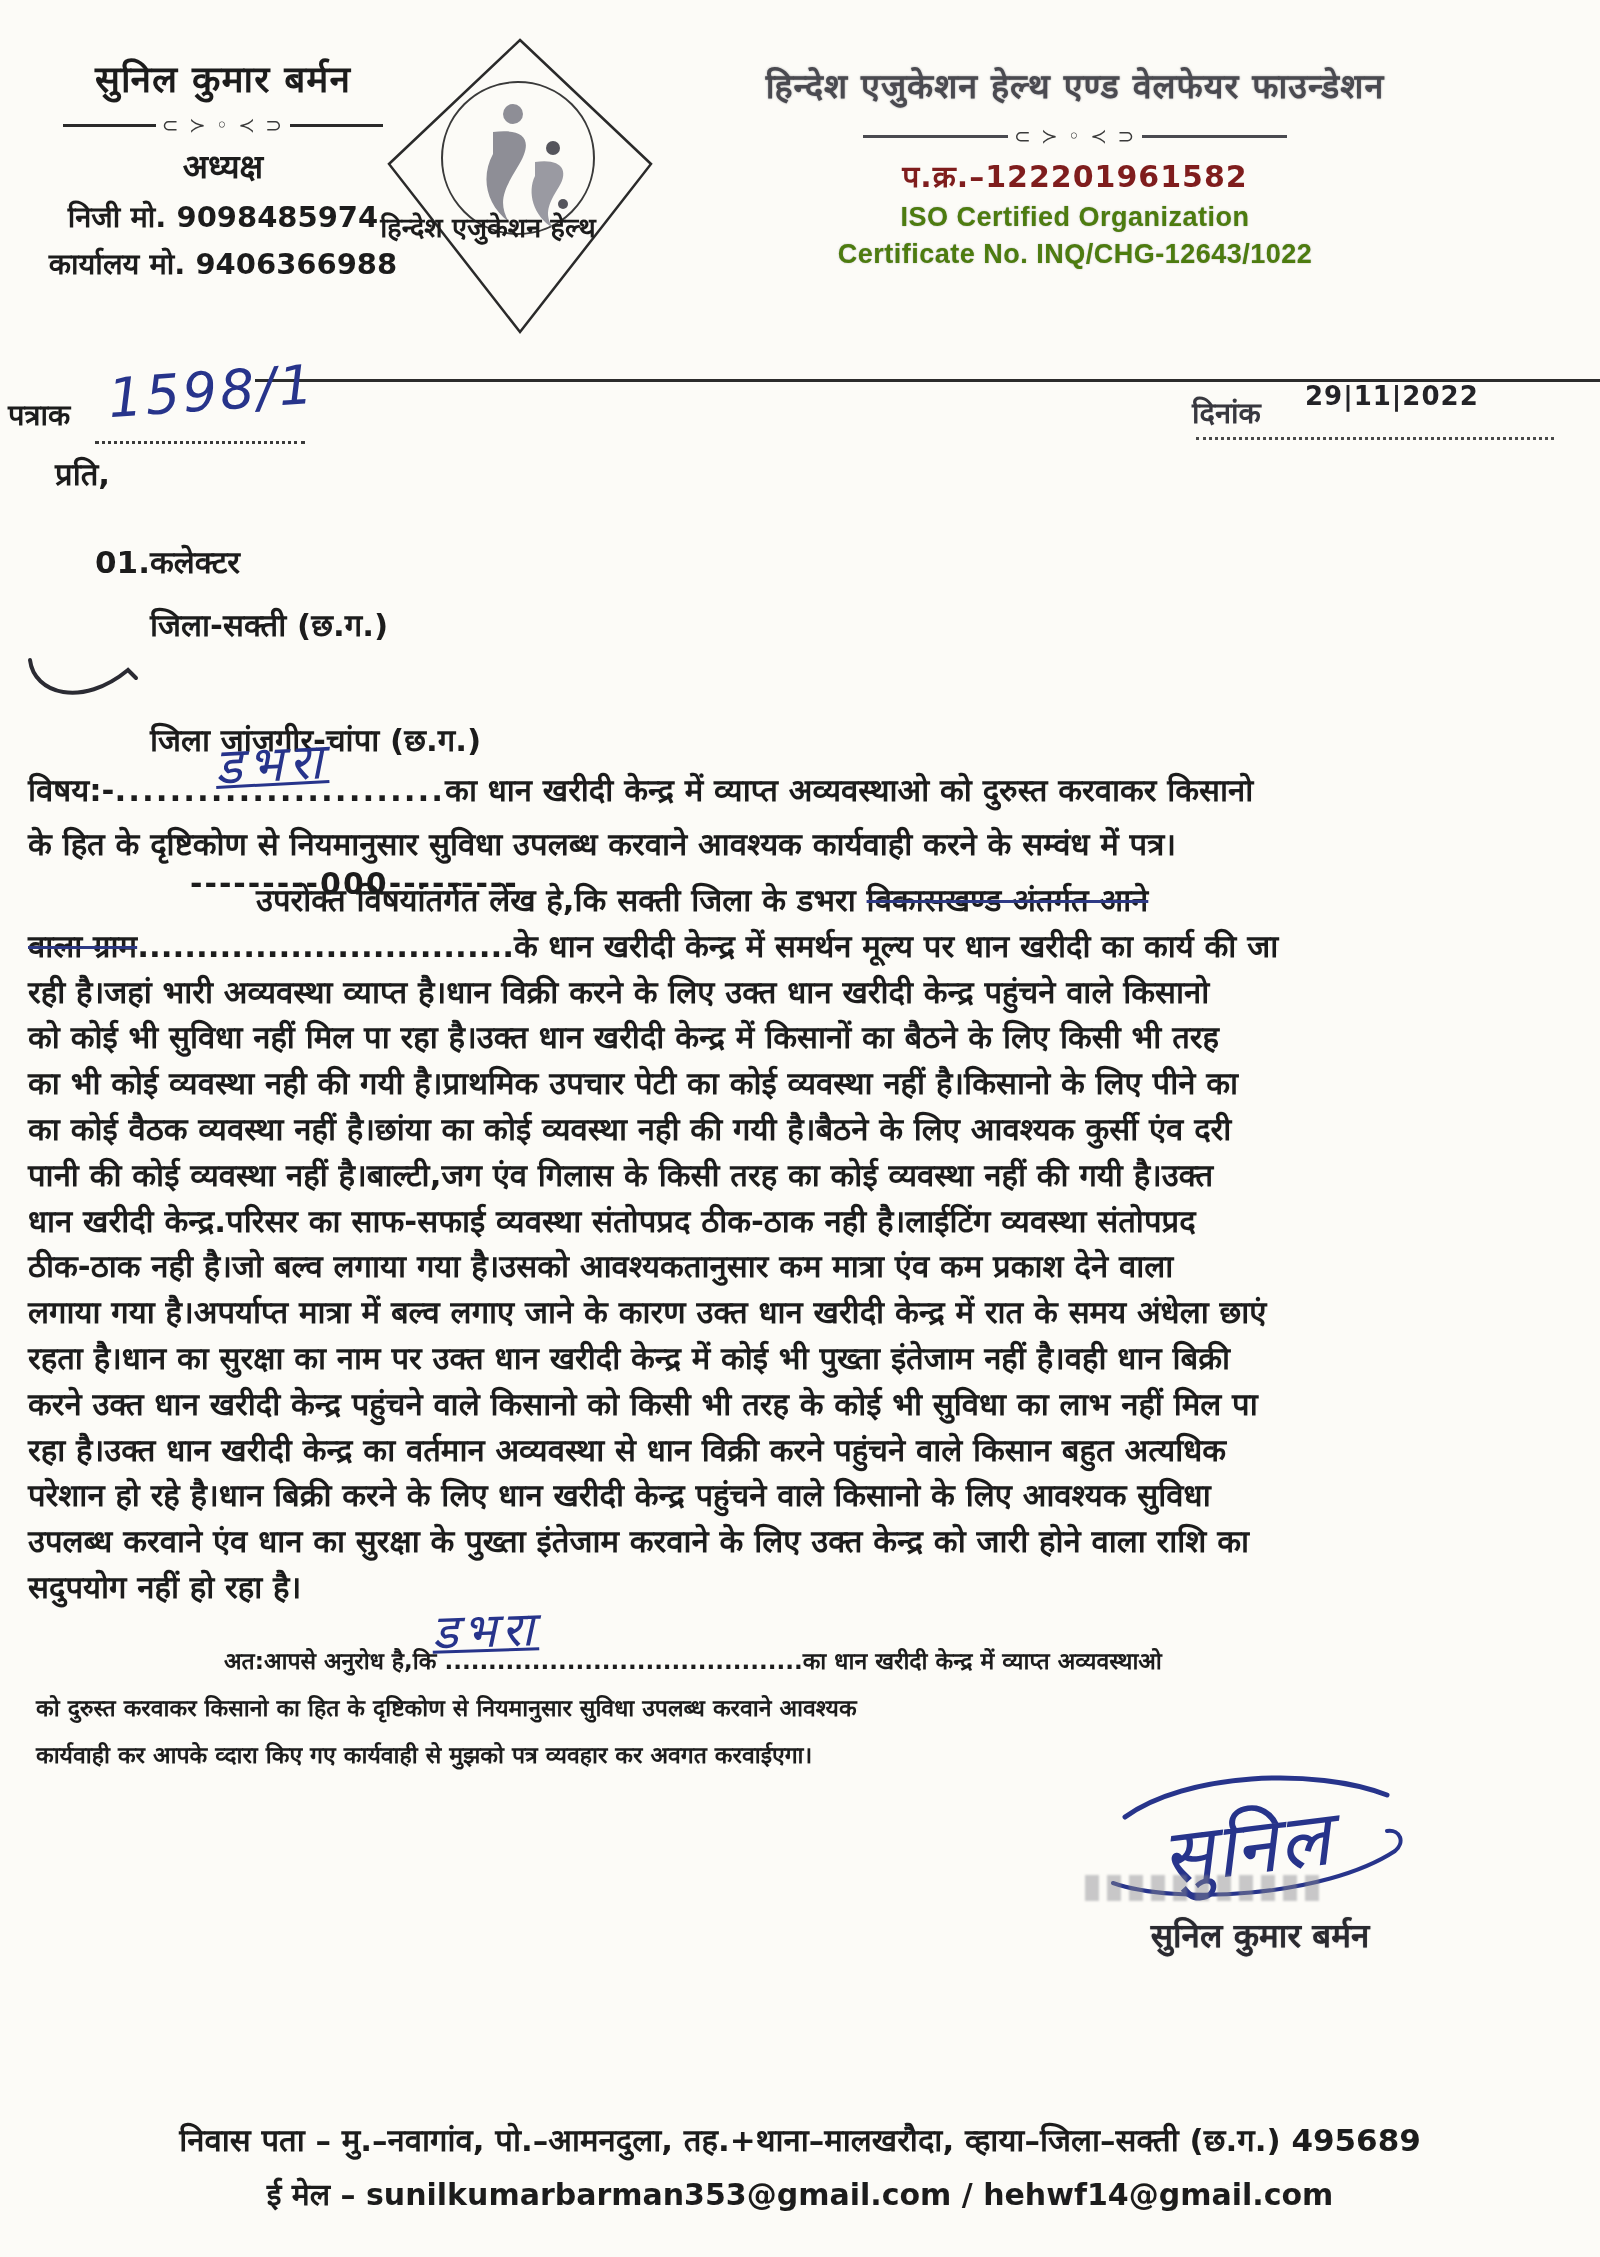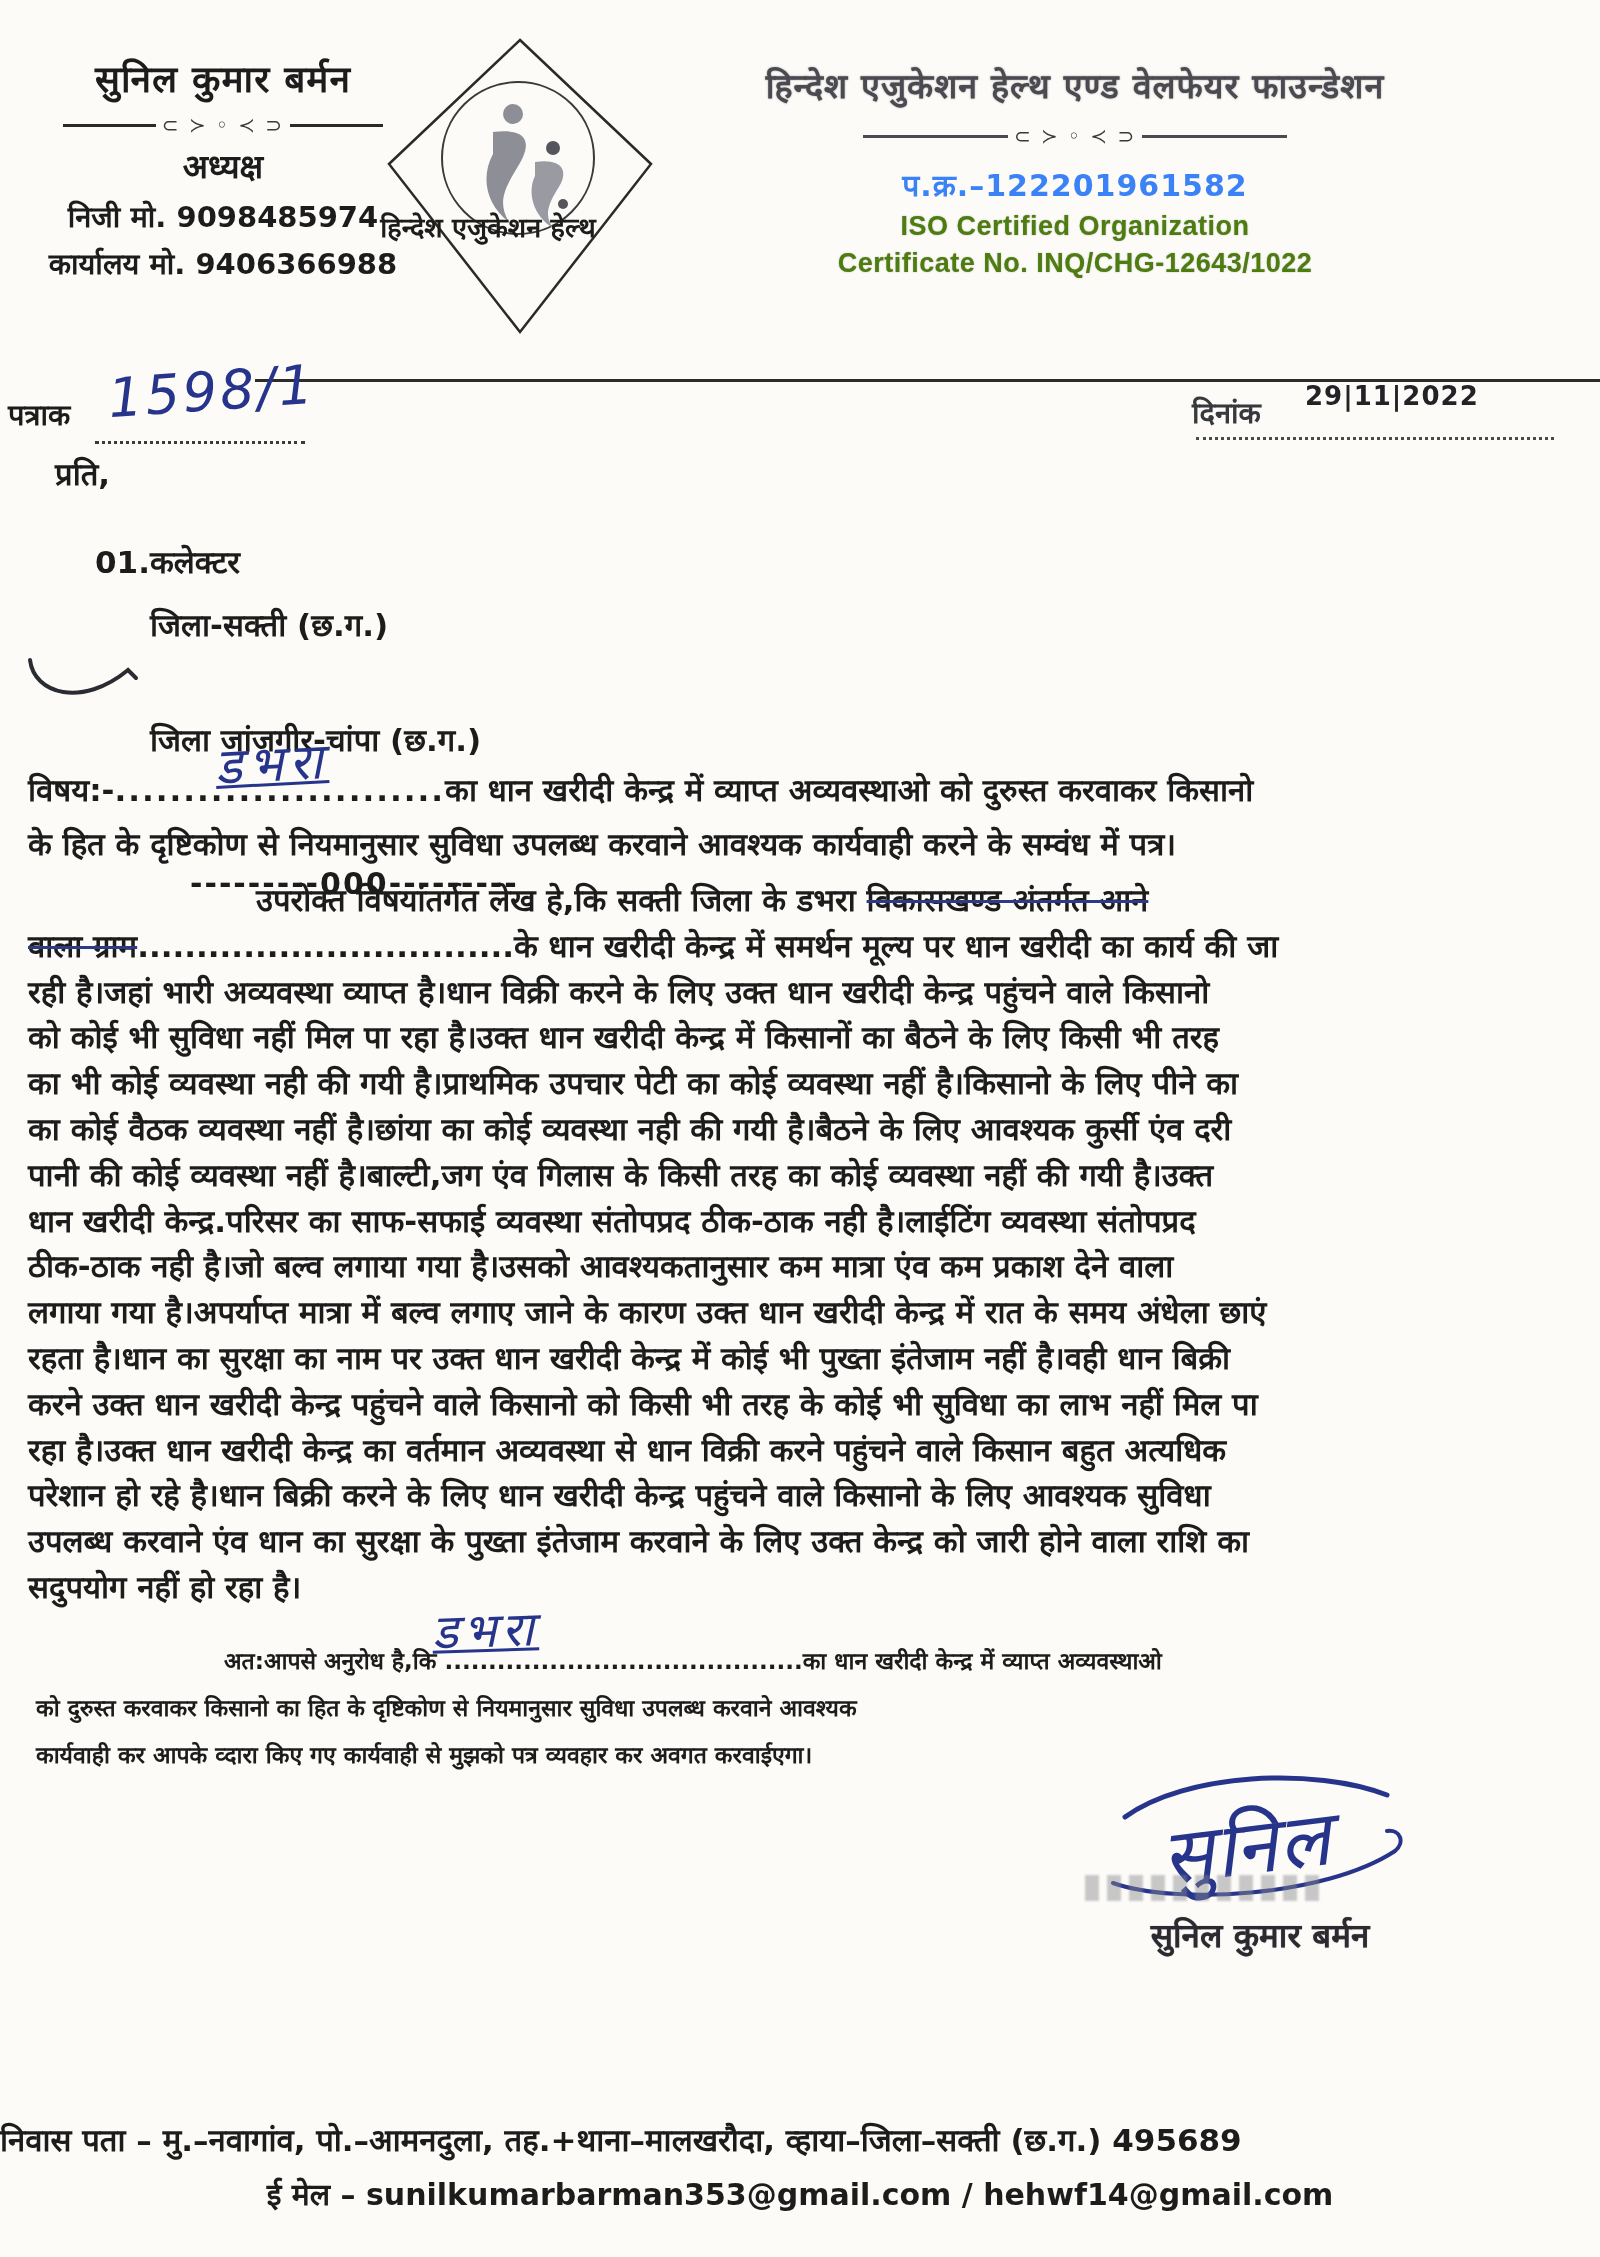--- a/index.html
+++ b/index.html
@@ -23,21 +23,21 @@
   .ornament .glyphs{font-size:20px;color:#3a3a3a;letter-spacing:2px;white-space:nowrap;}
   .hdr-title{font-size:33px;font-weight:700;margin-top:4px;}
   .hdr-phone{font-size:29px;font-weight:600;margin-top:8px;white-space:nowrap;}
   .logo-wrap{left:385px;top:36px;width:270px;height:300px;}
   .logo-caption{left:338px;top:208px;width:300px;text-align:center;font-size:27px;font-weight:700;white-space:nowrap;}
   .hdr-right{left:615px;top:62px;width:920px;text-align:center;color:#4c4c52;}
   .org-full{font-size:34px;font-weight:700;letter-spacing:1px;white-space:nowrap;
             color:#4a4a50;text-shadow:0 0 2px rgba(80,80,88,.55);}
   .hdr-right .ornament{width:46%;margin-top:16px;}
   .hdr-right .ornament .bar{background:#4a4a50;height:3px;}
-  .reg-no{font-size:30px;font-weight:600;margin-top:16px;color:#3b82f6;letter-spacing:1px;}
+  .reg-no{font-size:30px;font-weight:600;margin-top:7px;color:#7f1d1d;letter-spacing:1px;}
   .iso-line,.cert-line{font-family:"Liberation Sans","DejaVu Sans",sans-serif;
       font-size:27px;font-weight:600;color:#4d7c0f;margin-top:6px;letter-spacing:.5px;
       text-shadow:0 0 1.5px rgba(85,85,92,.5);}
   .hdr-rule{left:255px;top:379px;width:1345px;height:3px;background:#2c2c2c;}
   
   .letter-no-label{left:8px;top:394px;font-size:29px;font-weight:700;}
   .ink{color:#27348b;}
   .letter-no-value{left:108px;top:360px;font-size:54px;font-weight:500;font-style:italic;
        transform:rotate(-4deg);letter-spacing:3px;}
   .letter-no-dots{left:95px;top:441px;width:210px;border-bottom:3px dotted #3a3a3a;}
@@ -72,21 +72,21 @@
        transform:rotate(-2deg);letter-spacing:5px;text-decoration:underline;text-decoration-thickness:3px;}
   
   .sig-wrap{left:1095px;top:1765px;width:330px;height:150px;}
   .sig-text{position:absolute;left:66px;top:28px;font-size:76px;font-weight:500;font-style:italic;
        transform:rotate(-7deg);letter-spacing:2px;}
   .stamp-remnant{left:1085px;top:1875px;width:240px;height:26px;opacity:.45;filter:blur(1px);
        background:repeating-linear-gradient(90deg,#8a8a90 0 14px,transparent 14px 22px);}
   .sig-name{left:1095px;top:1912px;width:330px;text-align:center;font-size:33px;font-weight:700;
        color:#2a2a30;text-shadow:0 0 1px rgba(60,60,70,.6);white-space:nowrap;}
   
-  .footer1{left:0;top:2118px;width:1600px;font-size:31px;font-weight:700;white-space:nowrap;}
+  .footer1{left:0;top:2118px;width:1600px;text-align:center;font-size:31px;font-weight:700;white-space:nowrap;}
   .footer2{left:0;top:2173px;width:1600px;text-align:center;font-size:30px;font-weight:600;white-space:nowrap;}
 </style>
 </head>
 <body>
 
 <div class="page">
 
   <div class="abs hdr-left">
     <div class="hdr-name deva">सुनिल कुमार बर्मन</div>
     <div class="ornament">

